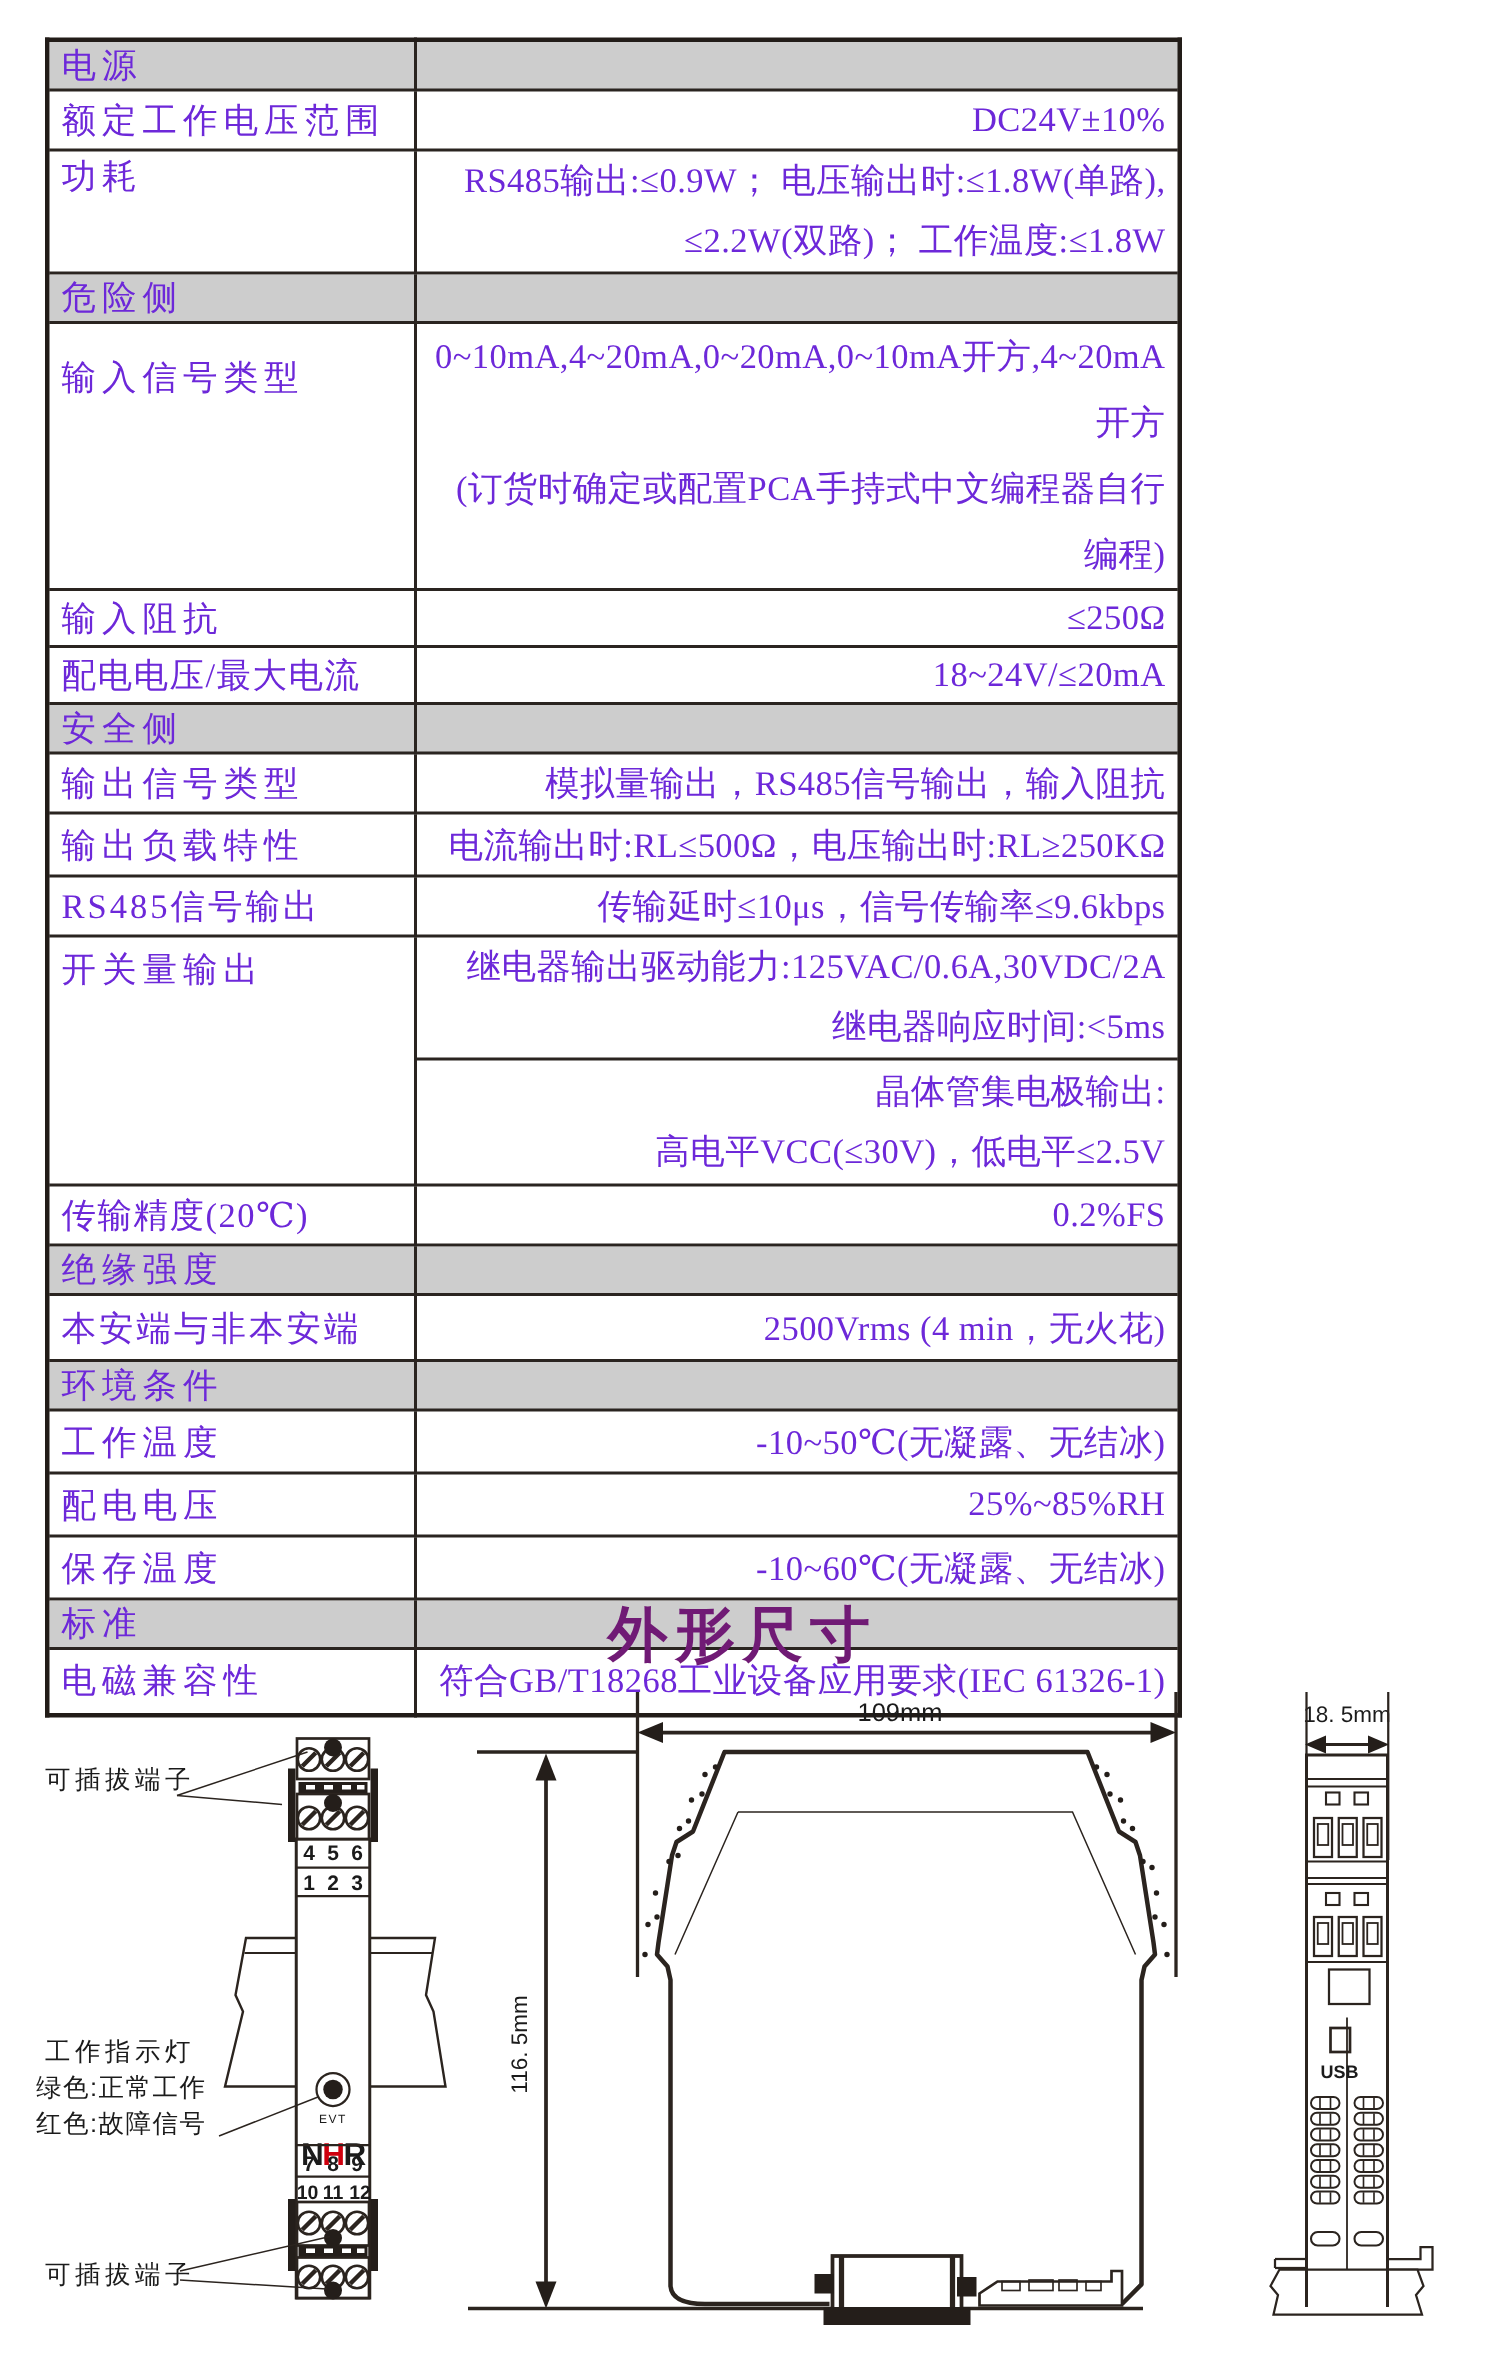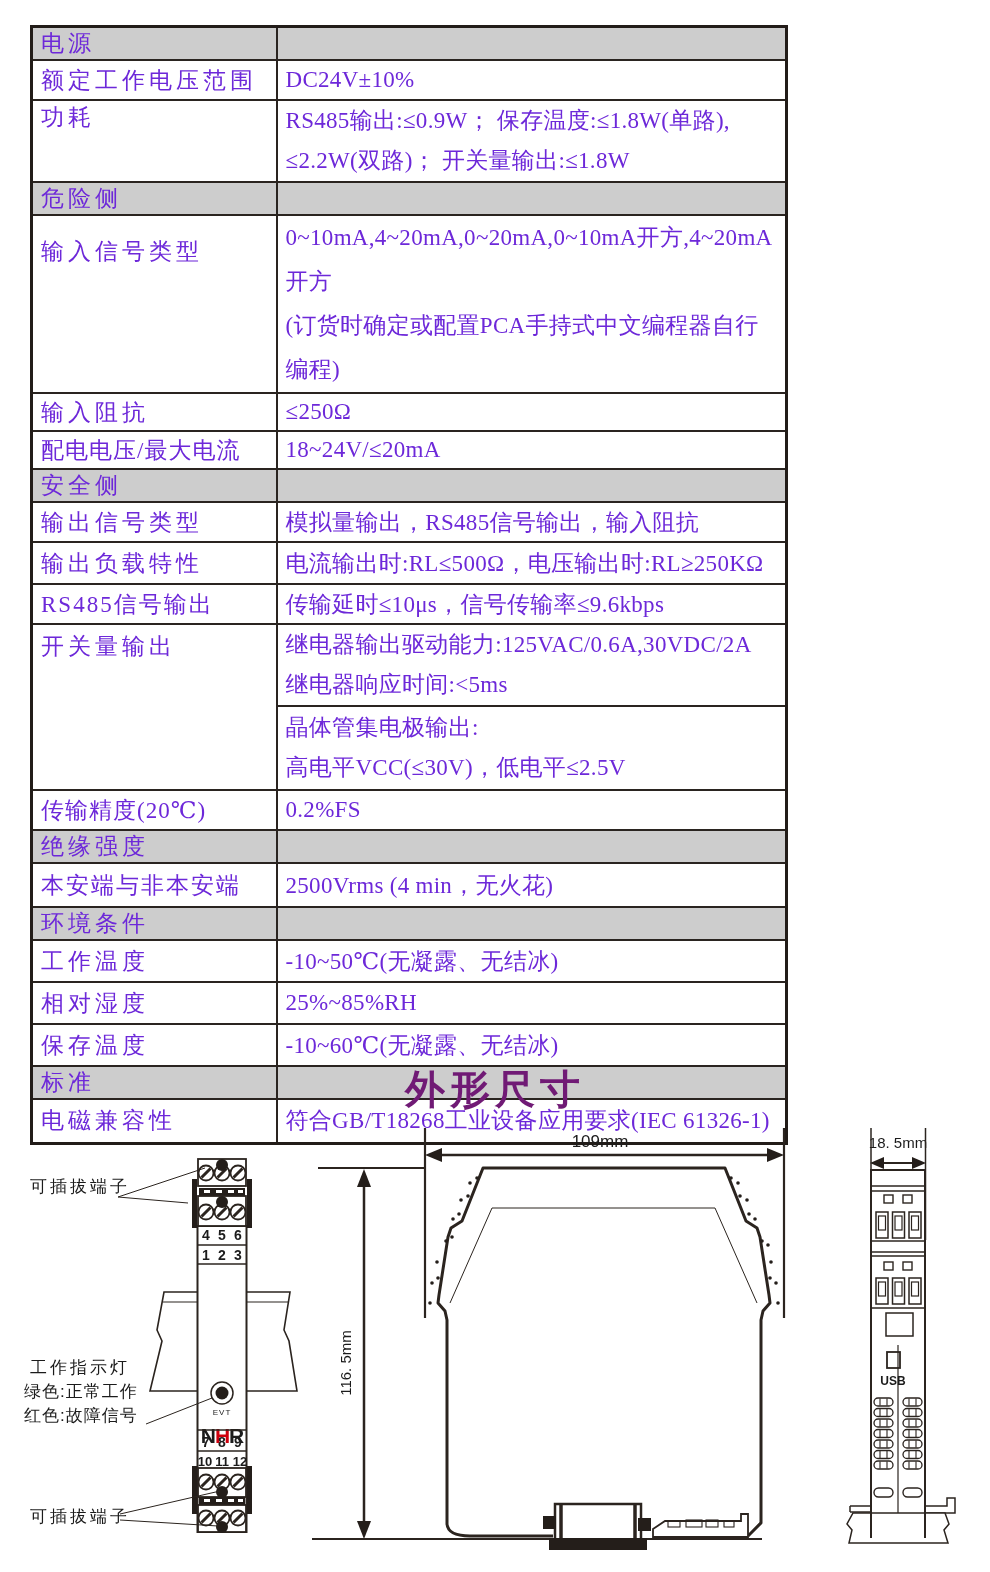--- a/index.html
+++ b/index.html
@@ -5,21 +5,21 @@
   html,body{margin:0;padding:0;background:#ffffff;}
   #page{position:relative;width:990px;height:1572px;background:#ffffff;overflow:hidden;
         font-family:"Liberation Sans","DejaVu Sans",sans-serif;color:#111;}
 
   
   table.spec{position:absolute;left:30px;top:25px;width:758px;border-collapse:collapse;
              table-layout:fixed;border:3px solid #221c18;
              font-family:"Liberation Serif","DejaVu Serif",serif;font-size:23px;color:#6d28d9;}
   table.spec td{border:2px solid #2a2420;vertical-align:middle;padding:0 8px;overflow:hidden;}
   td.lbl{letter-spacing:4px;padding-left:5px;padding-right:2px;}
-  td.val{letter-spacing:0.3px;}
+  td.val{letter-spacing:0.3px;text-align:right;}
   tr.sec td{background:#cdcdcd;}
   .h32{height:32px}.h38{height:38px}.h40{height:40px}.h42{height:42px}.h44{height:44px}
   .h78{height:78px}.h80{height:80px}.h84{height:84px}.h88{height:88px}
   .two div{line-height:40px;}
 
   
   .dim-title{position:absolute;left:0;top:1062px;width:990px;text-align:center;
              font-size:40px;font-weight:bold;letter-spacing:5px;color:#701a75;}
 
   
@@ -45,22 +45,22 @@
           <td class="lbl">电源</td>
           <td></td>
         </tr>
     <tr class="h40">
           <td class="lbl">额定工作电压范围</td>
           <td class="val">DC24V±10%</td>
         </tr>
     <tr class="h80">
           <td class="lbl" style="vertical-align:top;padding-top:1px">功耗</td>
         <td class="val two">
-            <div>RS485输出:≤0.9W； 保存温度:≤1.8W(单路),</div>
-            <div>≤2.2W(双路)； 开关量输出:≤1.8W</div>
+            <div>RS485输出:≤0.9W； 电压输出时:≤1.8W(单路),</div>
+            <div>≤2.2W(双路)； 工作温度:≤1.8W</div>
           </td>
         </tr>
     <tr class="sec h32">
           <td class="lbl">危险侧</td>
           <td></td>
         </tr>
     <tr class="h88">
           <td class="lbl" style="vertical-align:top;padding-top:20px">输入信号类型</td>
         <td class="val two">
             <div style="line-height:44px">0~10mA,4~20mA,0~20mA,0~10mA开方,4~20mA开方</div>
@@ -118,21 +118,21 @@
         </tr>
     <tr class="sec h32">
           <td class="lbl">环境条件</td>
           <td></td>
         </tr>
     <tr class="h42">
           <td class="lbl">工作温度</td>
           <td class="val">-10~50℃(无凝露、无结冰)</td>
         </tr>
     <tr class="h42">
-          <td class="lbl">相对湿度</td>
+          <td class="lbl">配电电压</td>
           <td class="val">25%~85%RH</td>
         </tr>
     <tr class="h42">
           <td class="lbl">保存温度</td>
           <td class="val">-10~60℃(无凝露、无结冰)</td>
         </tr>
     <tr class="sec h32">
           <td class="lbl">标准</td>
           <td></td>
         </tr>

